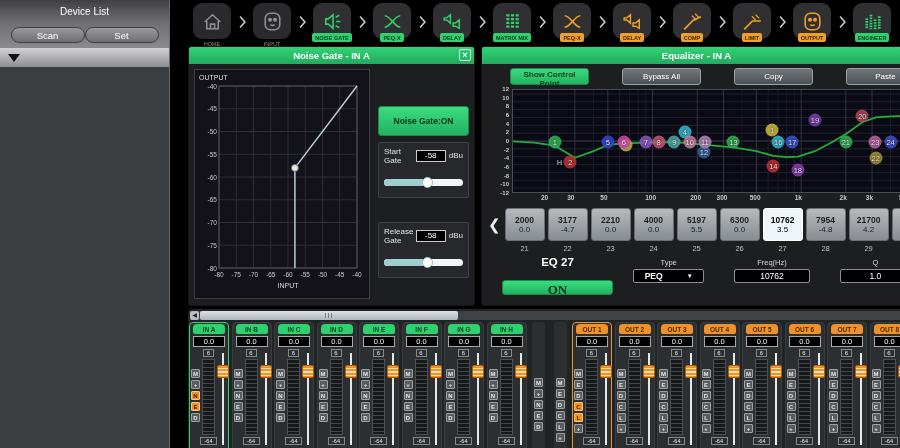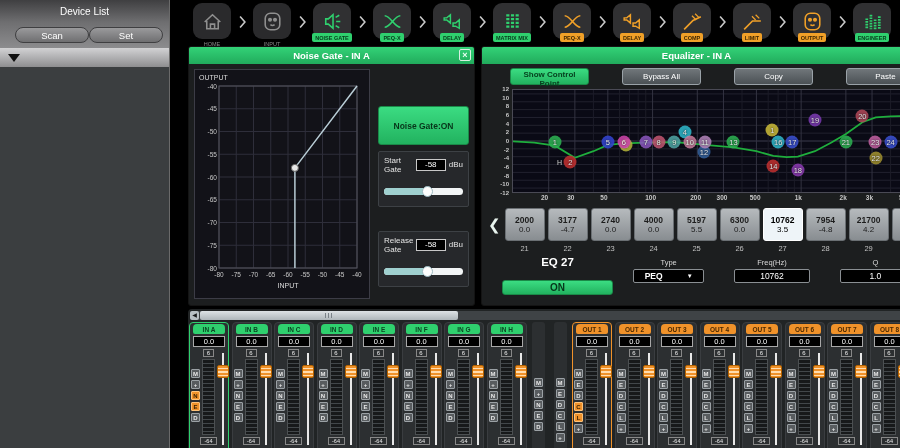--- a/index.html
+++ b/index.html
@@ -5,21 +5,21 @@
   html,body{margin:0;padding:0;width:900px;height:448px;overflow:hidden;background:#000;
     font-family:"Liberation Sans",sans-serif;-webkit-font-smoothing:antialiased;}
   *{box-sizing:border-box;}
   .app{position:relative;width:900px;height:448px;}
 
   
   .sidebar{position:absolute;left:0;top:0;width:170px;height:448px;background:#3b3e40;border-right:1px solid #6a6a6a;}
   .dl-title{height:22px;background:linear-gradient(#3f3f41,#6e6e70);color:#fff;font-size:10px;
     display:flex;align-items:center;justify-content:center;}
   .dl-btnrow{height:26px;background:linear-gradient(#6e6e70,#8c8c8e);display:flex;align-items:center;
-    justify-content:flex-end;padding:0 6px;}
+    justify-content:center;padding:0 6px;}
   .dl-btn{width:74px;height:16px;border-radius:8px;background:linear-gradient(#9a9a9c,#6f6f71);
     border:1px solid #3f3f41;color:#fff;font-size:9.5px;line-height:14px;text-align:center;}
   .dl-exp{height:19px;background:linear-gradient(#d2d2d4,#8e8e90);display:flex;align-items:center;}
   .tri{width:0;height:0;border-left:6px solid transparent;border-right:6px solid transparent;
     border-top:8px solid #101010;margin-left:8px;}
   .dl-body{height:381px;background:#3b3e40;}
 
   
   .main{position:absolute;left:182px;top:0;width:730px;height:448px;background:#000;}
 
@@ -51,21 +51,21 @@
   .panel.ng{width:287px;flex:0 0 287px;}
   .ng-body{flex:1;display:flex;padding:5px;}
   .ng-graph{width:176px;height:230px;background:#121218;border:1px solid #3c3c46;}
   .ng-graph svg{display:block;}
   .gl{stroke:#2e2e3a;stroke-width:1;}
   .frame{fill:none;stroke:#55555f;stroke-width:1;}
   .tk{fill:#c8c8c8;font-size:6.5px;font-family:"Liberation Sans",sans-serif;}
   .axl{fill:#dcdcdc;font-size:7px;font-family:"Liberation Sans",sans-serif;}
   .ng-ctrl{flex:1;margin-left:8px;display:flex;flex-direction:column;}
   .gbtn{background:linear-gradient(#3bdc82,#22b25f);border:1px solid #1a8a48;border-radius:3px;color:#07351a;font-weight:bold;}
-  .ng-power{margin-top:37px;height:39px;font-size:8.5px;}
+  .ng-power{margin-top:37px;height:30px;font-size:8.5px;}
   .gate-group{margin-top:6px;border:1px solid #3d4145;background:#26282b;border-radius:2px;padding:6px 5px 9px;}
   .gate-group + .gate-group{margin-top:24px;}
   .grow{display:flex;align-items:center;font-size:8px;color:#e5e5e5;height:13px;}
   .grow .lbl{flex:1;}
   .gval{width:30px;height:12px;background:#000;border:1px solid #c8c8c8;color:#fff;font-size:8px;
     display:flex;align-items:center;justify-content:center;margin-right:3px;}
   .slider{margin-top:16px;height:10px;position:relative;}
   .track{position:absolute;left:0;right:0;top:1px;height:7px;border-radius:3.5px;background:#f2f5f6;overflow:hidden;}
   .fill{position:absolute;left:0;top:0;bottom:0;background:#9fd0cf;}
   .sknob{position:absolute;top:-1px;width:11px;height:11px;margin-left:-5px;border-radius:50%;
@@ -95,21 +95,21 @@
   .bcell{width:40px;margin-right:3px;flex:0 0 40px;text-align:center;}
   .bbox{height:33px;border-radius:3px;background:linear-gradient(#b6babd,#888d91);border:1px solid #6a6f73;
     color:#1c1c1c;display:flex;flex-direction:column;align-items:center;justify-content:center;
     font-size:8.5px;font-weight:bold;line-height:10px;}
   .bbox .bg{font-weight:normal;font-size:8px;}
   .bcell.sel .bbox{background:#eef4f8;border-color:#fff;color:#000;}
   .bnum{margin-top:3px;font-size:7.5px;color:#c0c0c0;}
   .eq-set{display:flex;padding-top:3px;}
   .es1{margin-left:20px;width:112px;text-align:center;}
   .eqno{font-size:11.5px;font-weight:bold;color:#fff;height:14px;}
-  .eq-on{width:100%;height:15px;margin-top:10px;font-size:10px;}
+  .eq-on{width:100%;height:15px;margin-top:10px;font-size:13px;font-family:Liberation Serif, serif;}
   .escol{text-align:center;}
   .es-type{margin-left:20px;width:72px;}
   .es-freq{margin-left:30px;width:76px;}
   .es-q{margin-left:30px;width:72px;}
   .eslbl{font-size:7.5px;color:#d8d8d8;height:13px;line-height:13px;}
   .dd,.efield{height:14px;background:#000;border:1px solid #8a8f93;border-radius:2px;color:#fff;font-size:8.5px;
     display:flex;align-items:center;justify-content:center;}
   .dd{font-weight:bold;gap:24px;}
   .dd .caret{font-size:6px;}
 
@@ -590,21 +590,21 @@
   <div class="bcell">
     <div class="bbox">
       <div class="bf">3177</div>
       <div class="bg">-4.7</div>
     </div>
     <div class="bnum">22</div>
   </div>
 
   <div class="bcell">
     <div class="bbox">
-      <div class="bf">2740</div>
+      <div class="bf">2210</div>
       <div class="bg">0.0</div>
     </div>
     <div class="bnum">23</div>
   </div>
 
   <div class="bcell">
     <div class="bbox">
       <div class="bf">4000</div>
       <div class="bg">0.0</div>
     </div>

